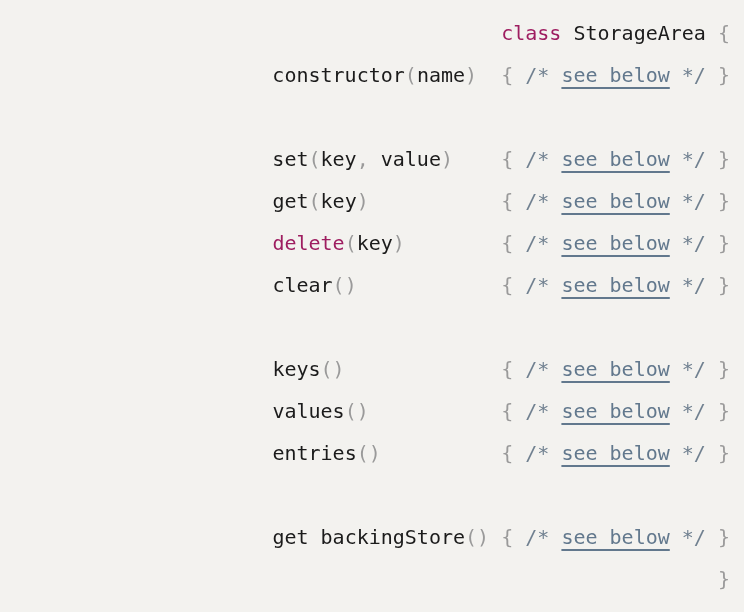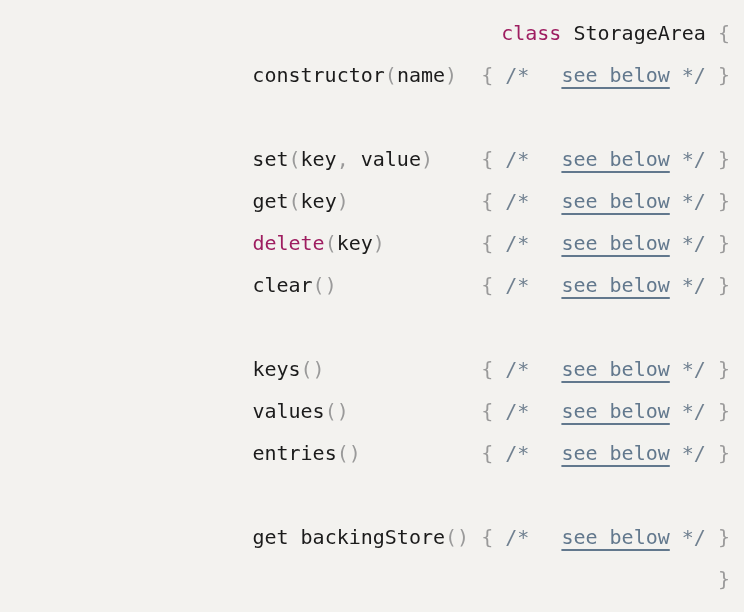--- a/index.html
+++ b/index.html
@@ -31,21 +31,20 @@
   .tok-plain   { color: var(--plain, #1b1b1b); }
   .tok-keyword { color: var(--keyword, #9e1d60); }
   .tok-punct   { color: var(--punct, #9a9a9a); }
   .tok-comment { color: var(--comment, #708090); }
   .tok-link {
     color: var(--link, #62788d);
     text-decoration: underline;
     text-decoration-thickness: 2px;
     text-underline-offset: 5px;
     cursor: pointer;
-    margin-left: 20px;
   }
 </style>
 </head>
 <body>
 
 <div class="code-block">
   <pre class="code"><code><div class="code-line"><span class="tok-keyword">class</span><span class="tok-plain"> StorageArea </span><span class="tok-punct">{</span></div><div class="code-line"><span class="tok-plain">  constructor</span><span class="tok-punct">(</span><span class="tok-plain">name</span><span class="tok-punct">)</span><span class="tok-plain">  </span><span class="tok-punct">{ </span><span class="tok-comment">/* </span><span class="tok-link">see below</span><span class="tok-comment"> */ </span><span class="tok-punct">}</span></div><div class="code-line"></div><div class="code-line"><span class="tok-plain">  set</span><span class="tok-punct">(</span><span class="tok-plain">key</span><span class="tok-punct">, </span><span class="tok-plain">value</span><span class="tok-punct">)</span><span class="tok-plain">    </span><span class="tok-punct">{ </span><span class="tok-comment">/* </span><span class="tok-link">see below</span><span class="tok-comment"> */ </span><span class="tok-punct">}</span></div><div class="code-line"><span class="tok-plain">  get</span><span class="tok-punct">(</span><span class="tok-plain">key</span><span class="tok-punct">)</span><span class="tok-plain">           </span><span class="tok-punct">{ </span><span class="tok-comment">/* </span><span class="tok-link">see below</span><span class="tok-comment"> */ </span><span class="tok-punct">}</span></div><div class="code-line"><span class="tok-plain">  </span><span class="tok-keyword">delete</span><span class="tok-punct">(</span><span class="tok-plain">key</span><span class="tok-punct">)</span><span class="tok-plain">        </span><span class="tok-punct">{ </span><span class="tok-comment">/* </span><span class="tok-link">see below</span><span class="tok-comment"> */ </span><span class="tok-punct">}</span></div><div class="code-line"><span class="tok-plain">  clear</span><span class="tok-punct">()</span><span class="tok-plain">            </span><span class="tok-punct">{ </span><span class="tok-comment">/* </span><span class="tok-link">see below</span><span class="tok-comment"> */ </span><span class="tok-punct">}</span></div><div class="code-line"></div><div class="code-line"><span class="tok-plain">  keys</span><span class="tok-punct">()</span><span class="tok-plain">             </span><span class="tok-punct">{ </span><span class="tok-comment">/* </span><span class="tok-link">see below</span><span class="tok-comment"> */ </span><span class="tok-punct">}</span></div><div class="code-line"><span class="tok-plain">  values</span><span class="tok-punct">()</span><span class="tok-plain">           </span><span class="tok-punct">{ </span><span class="tok-comment">/* </span><span class="tok-link">see below</span><span class="tok-comment"> */ </span><span class="tok-punct">}</span></div><div class="code-line"><span class="tok-plain">  entries</span><span class="tok-punct">()</span><span class="tok-plain">          </span><span class="tok-punct">{ </span><span class="tok-comment">/* </span><span class="tok-link">see below</span><span class="tok-comment"> */ </span><span class="tok-punct">}</span></div><div class="code-line"></div><div class="code-line"><span class="tok-plain">  get backingStore</span><span class="tok-punct">()</span><span class="tok-plain"> </span><span class="tok-punct">{ </span><span class="tok-comment">/* </span><span class="tok-link">see below</span><span class="tok-comment"> */ </span><span class="tok-punct">}</span></div><div class="code-line"><span class="tok-punct">}</span></div></code></pre>
 </div>
 
 </body></html>

